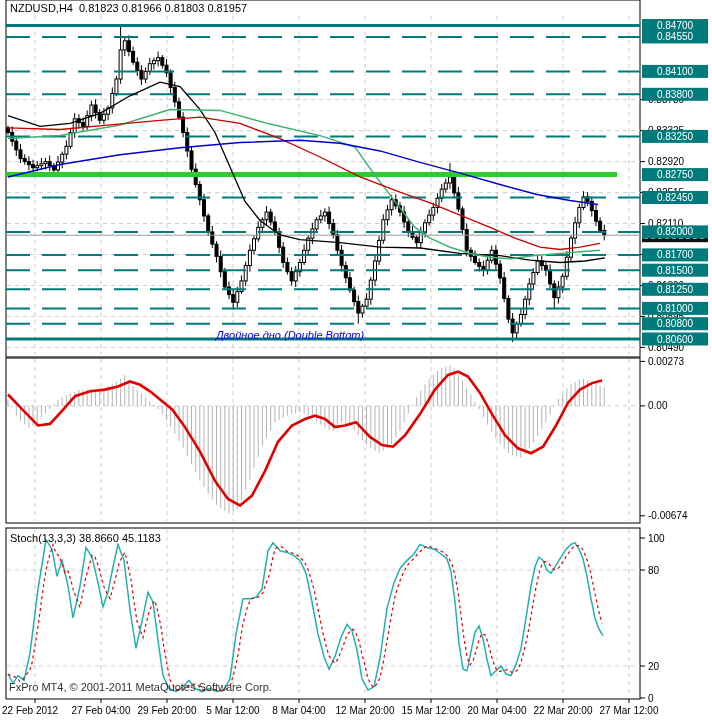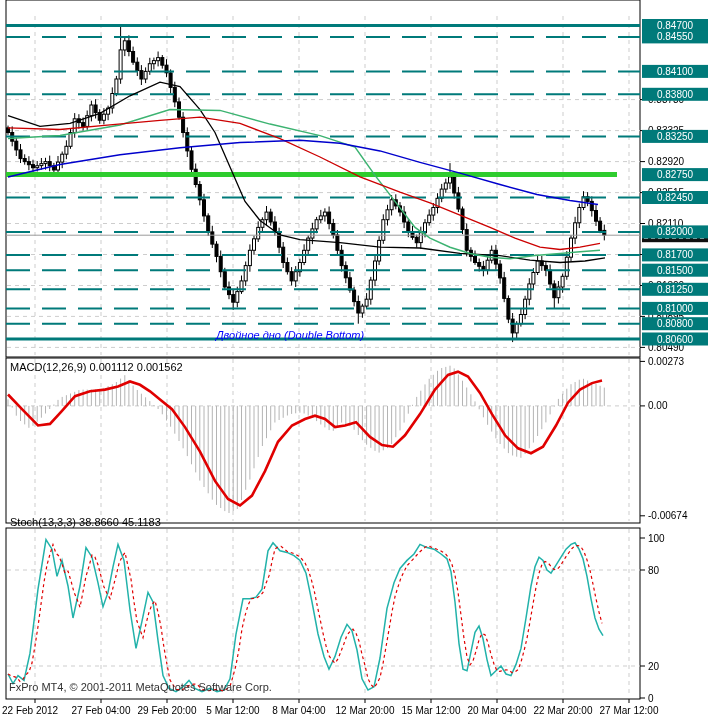--- a/index.html
+++ b/index.html
@@ -3,21 +3,21 @@
 <meta charset="utf-8">
 <style>
   html,body{margin:0;padding:0;background:#fff;}
   #wrap{position:relative;width:712px;height:724px;background:#fff;overflow:hidden;
         font-family:"Liberation Sans",sans-serif;}
   #cv{position:absolute;left:0;top:0;}
   svg text{font-family:"Liberation Sans",sans-serif;}
   .ov{position:absolute;font-size:11px;color:#000;white-space:nowrap;}
   #hdr{left:10px;top:2px;}
   #macdlbl{left:10px;top:361px;}
-  #stochlbl{left:10px;top:516px;}
+  #stochlbl{left:10px;top:532px;}
   #wm{left:9px;top:681px;color:#333;}
   #ann{left:180px;top:329px;width:220px;text-align:center;color:#0000ff;font-style:italic;}
   #hdr span{margin-right:6px;}
 </style>
 </head>
 <body>
 
 <div id="wrap">
   <svg id="cv" width="712" height="724" viewBox="0 0 712 724">
       <rect x="641" y="0" width="71" height="724" fill="#fff"></rect>
@@ -614,17 +614,19 @@
         <text x="431" y="714" font-size="10" text-anchor="middle">15 Mar 12:00</text>
         <line x1="497" y1="699" x2="497" y2="703" stroke="#000"></line>
         <text x="497" y="714" font-size="10" text-anchor="middle">20 Mar 04:00</text>
         <line x1="563" y1="699" x2="563" y2="703" stroke="#000"></line>
         <text x="563" y="714" font-size="10" text-anchor="middle">22 Mar 20:00</text>
         <line x1="629" y1="699" x2="629" y2="703" stroke="#000"></line>
         <text x="629" y="714" font-size="10" text-anchor="middle">27 Mar 12:00</text>
       </g>
     </svg>
 
-  <div class="ov" id="macdlbl">MACD(12,26,9) 0.001112 0.001562</div>
+  <div class="ov" id="hdr">
+    <span>NZDUSD,H4</span><span>0.81823 0.81966 0.81803 0.81957</span>
+  </div>
   <div class="ov" id="stochlbl">Stoch(13,3,3) 38.8660 45.1183</div>
   <div class="ov" id="wm">FxPro MT4, © 2001-2011 MetaQuotes Software Corp.</div>
   <div class="ov" id="ann">Двойное дно (Double Bottom)</div>
 </div>
 
 </body></html>

